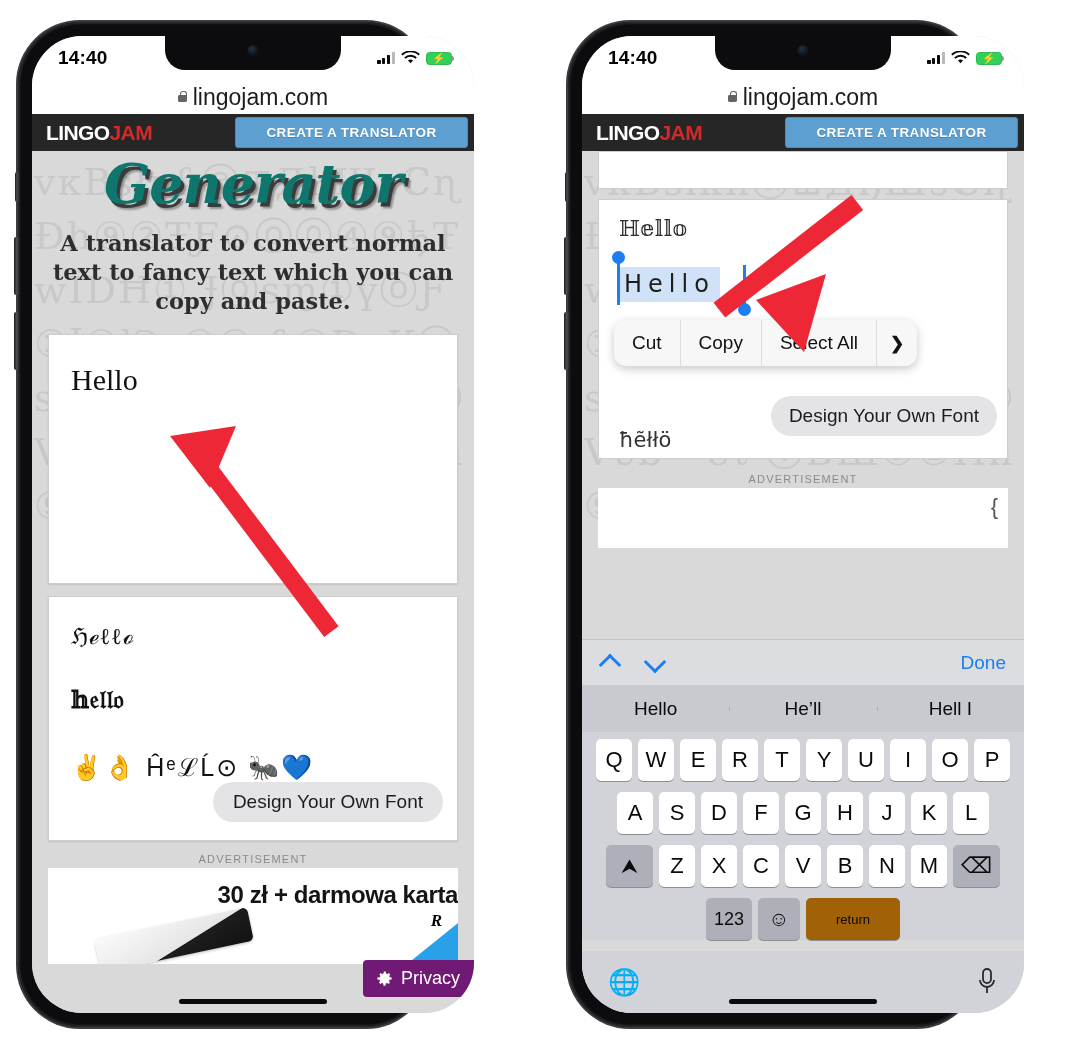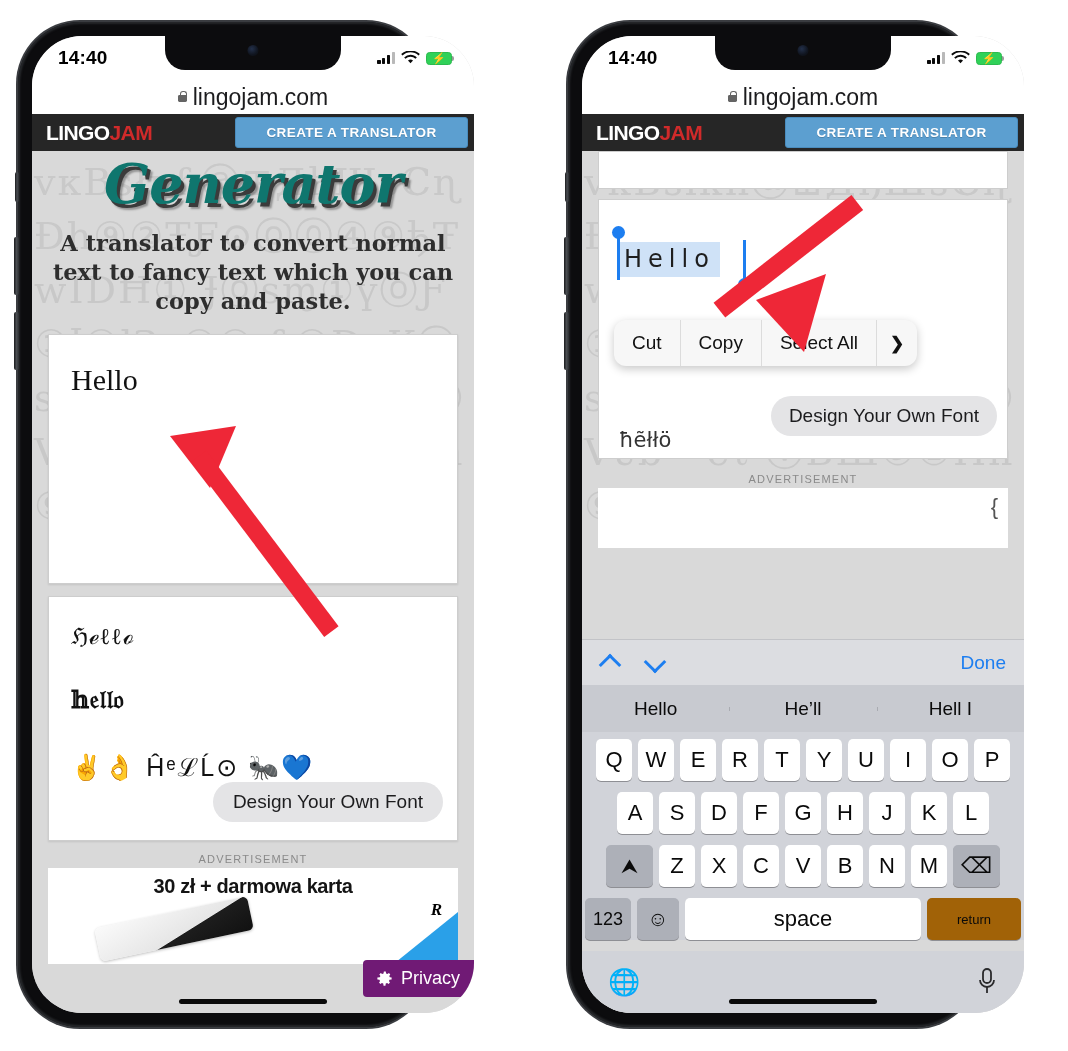--- a/index.html
+++ b/index.html
@@ -155,22 +155,22 @@
 
   .adlabel {
     position:relative; z-index:2; text-align:center;
     font-size:11px; letter-spacing:1.2px; color:#8a8a8a; margin-top:12px;
   }
   .adbox {
     position:relative; z-index:2; margin:3px 16px 0;
     background:#fff; height:96px; overflow:hidden;
   }
   .ad-title {
-    text-align:center; font-size:20px; font-weight:bold; color:#141414;
-    padding-top:7px; letter-spacing:-.4px;
+    text-align:right; font-size:24px; font-weight:bold; color:#141414;
+    padding-top:13px; letter-spacing:-.4px;
   }
   .ad-art { position:relative; height:56px; }
   .ad-blue {
     position:absolute; right:0; bottom:-8px;
     width:0;height:0;border-left:62px solid transparent;border-bottom:50px solid #2aa0e8;
   }
   .ad-card {
     position:absolute; left:48px; top:14px; width:156px; height:34px;
     background:linear-gradient(160deg,#fafafa 0%,#e6e6e6 60%,#1d1d1d 61%,#111 100%);
     border-radius:5px; transform:rotate(-12deg);
@@ -414,20 +414,21 @@
         </div>
         <div class="cta">CREATE A TRANSLATOR</div>
       </div>
 
       <div class="rpage">
         <div class="bgglyphs">ᴠкBѕłкɦⓐ⊞ДђШsℂɳ  Đh⑨②ŦƑ⊙ⓞ⓪④⑨ђŦwÏDĦ①  Ɉⓞѕɱ①үⓞƑ①ӏ②łɁᴠ①② ɦ①DᴠKⓞѕiкᵛHɱiᵛHⓝ⑨⑨  ⓡ⑨Vᴜɓᵛᵂeℓ ⓥBШ⑨②Hɦ⑨</div>
 
         <div class="topcard-stub"></div>
 
         <div class="outcard2">
+          <div class="dbl">ℍ𝕖𝕝𝕝𝕠</div>
 
           <div class="sel-wrap">
             <span class="sel-text">Hello</span>
             <span class="caret-l"></span>
             <span class="dot dot-l"></span>
             <span class="caret-r"></span>
             <span class="dot dot-r"></span>
           </div>
 
           <div class="ctxmenu">
@@ -493,21 +494,20 @@
               <div class="key">C</div>
               <div class="key">V</div>
               <div class="key">B</div>
               <div class="key">N</div>
               <div class="key">M</div>
               <div class="key wide">⌫</div>
             </div>
             <div class="krow">
               <div class="key num wide">123</div>
               <div class="key emo wide">☺</div>
-              <div class="key space">space</div>
               <div class="key ret">return</div>
             </div>
           </div>
 
           <div class="kb-bottom">
             <span class="globe">🌐</span>
             <svg width="22" height="30" viewBox="0 0 22 30">
               <rect x="7" y="2" width="8" height="14" rx="4" fill="none" stroke="#2a2a2c" stroke-width="1.8"></rect>
               <path d="M4 13a7 7 0 0 0 14 0" fill="none" stroke="#2a2a2c" stroke-width="1.8"></path>
               <line x1="11" y1="20" x2="11" y2="26" stroke="#2a2a2c" stroke-width="1.8"></line>

